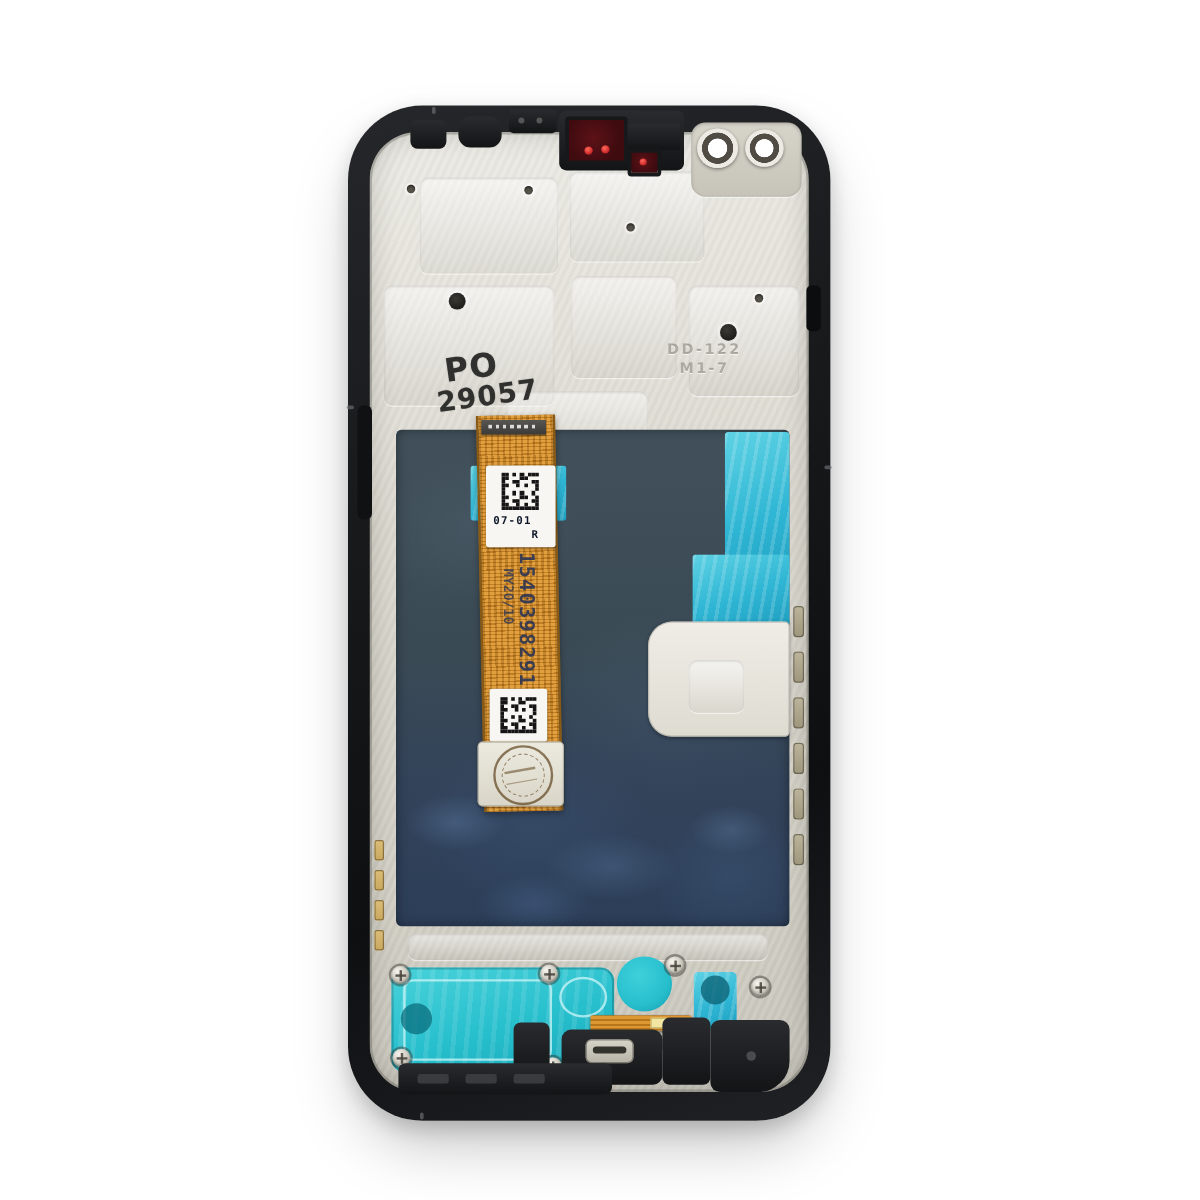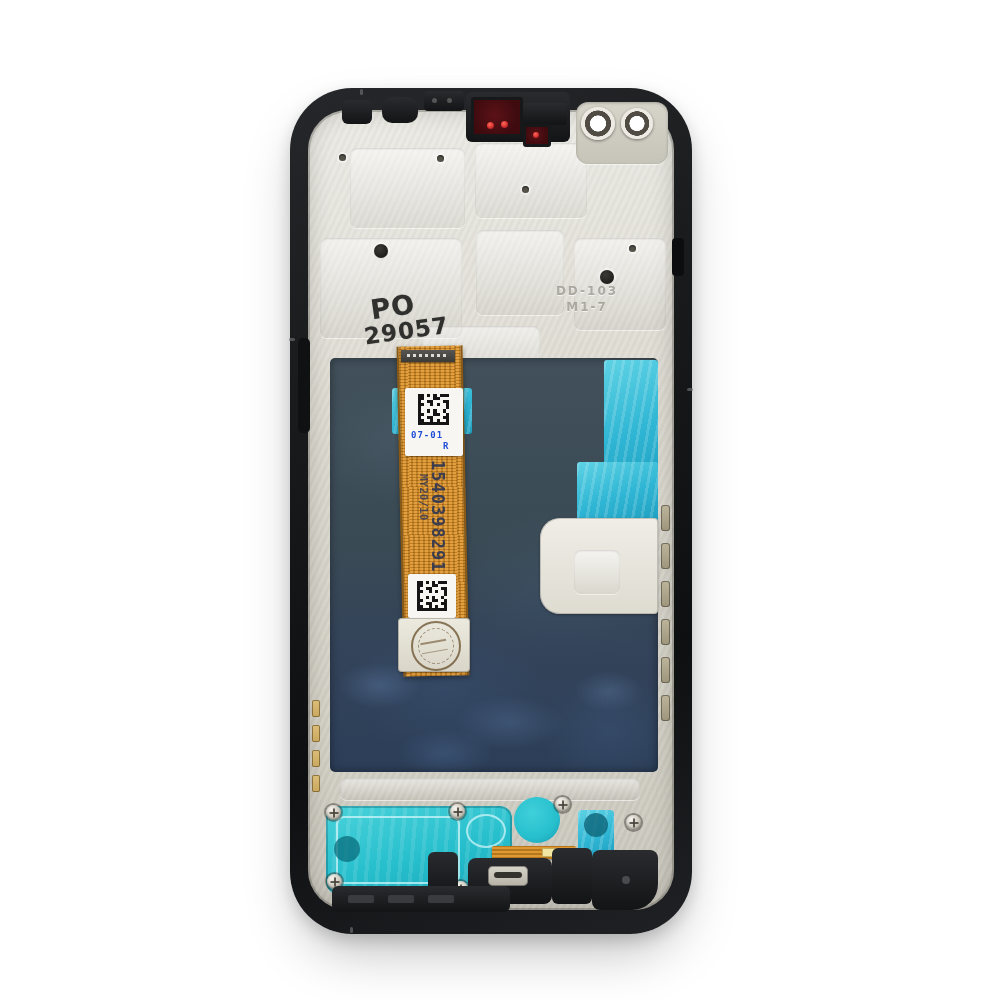--- a/index.html
+++ b/index.html
@@ -73,21 +73,21 @@
   .flex{background:
       repeating-linear-gradient(0deg,rgba(125,70,8,.30) 0 1px,rgba(255,205,125,.16) 1px 3px),
       repeating-linear-gradient(90deg,var(--flex_orange_dark) 0 2px,var(--flex_orange) 2px 5px);
     border-left:2px solid #8a5a14;border-right:2px solid #8a5a14;
     box-shadow:0 2px 5px rgba(0,0,0,.35);transform:rotate(-1.2deg);}
   .flexband{background:linear-gradient(180deg,#575652,#3c3b38);
     box-shadow:0 1px 1px rgba(0,0,0,.4);}
   .flexband::after{content:"";position:absolute;left:6px;top:4px;right:6px;height:3px;
     background:repeating-linear-gradient(90deg,rgba(255,255,255,.8) 0 3px,transparent 3px 6px);}
   .lbl{background:var(--label_white);border-radius:2px;box-shadow:0 1px 2px rgba(0,0,0,.35);
-    color:#1d4ed8;}
+    color:#0f172a;}
   .dm{display:grid;grid-template-rows:repeat(10,1fr);grid-template-columns:repeat(10,1fr);}
   .dm i{background:#151515;}
   .lbl .code{font-size:9px;font-weight:bold;letter-spacing:1px;font-family:"DejaVu Sans Mono",monospace;}
   .vserial{font-family:"DejaVu Sans Mono",monospace;font-weight:bold;color:var(--ink_navy);
     transform-origin:left top;transform:rotate(90deg);white-space:pre;opacity:.92;}
   .connector{background:linear-gradient(180deg,#eceadf,#d9d5c8);border-radius:4px;
     box-shadow:inset 0 0 0 1px rgba(110,105,90,.4),0 1px 2px rgba(0,0,0,.3);}
   .inkstamp{border-radius:50%;border:2px solid rgba(85,55,15,.65);}
   .inkstamp::before{content:"";position:absolute;inset:5px;border-radius:50%;
     border:1px dashed rgba(85,55,15,.5);transform:rotate(20deg);}
@@ -165,21 +165,21 @@
     <div class="abs cam-recess" style="left:286px;top:14px;width:92px;height:62px"></div>
     <div class="abs cam" style="left:291px;top:19px;width:34px;height:33px"></div>
     <div class="abs cam" style="left:331px;top:20px;width:32px;height:31px"></div>
 
     <div class="abs stamp" style="left:82px;top:203px">
       <div class="l1">PO</div>
       <div class="l2">29057</div>
     </div>
 
     <div class="abs embtxt" style="left:252px;top:196px;width:90px">
-      <div>DD-103</div>
+      <div>DD-122</div>
       <div>M1-7</div>
     </div>
 
     <div class="abs" style="left:8px;top:250px;width:12px;height:95px;background:#101113;border-radius:5px"></div>
     <div class="abs" style="left:382px;top:150px;width:12px;height:38px;background:#0c0d0f;border-radius:4px"></div>
 
     <div class="abs panel"></div>
     <div class="abs panel-mottle"></div>
 
     <div class="abs cyan" style="left:314px;top:272px;width:54px;height:132px;border-radius:3px"></div>

